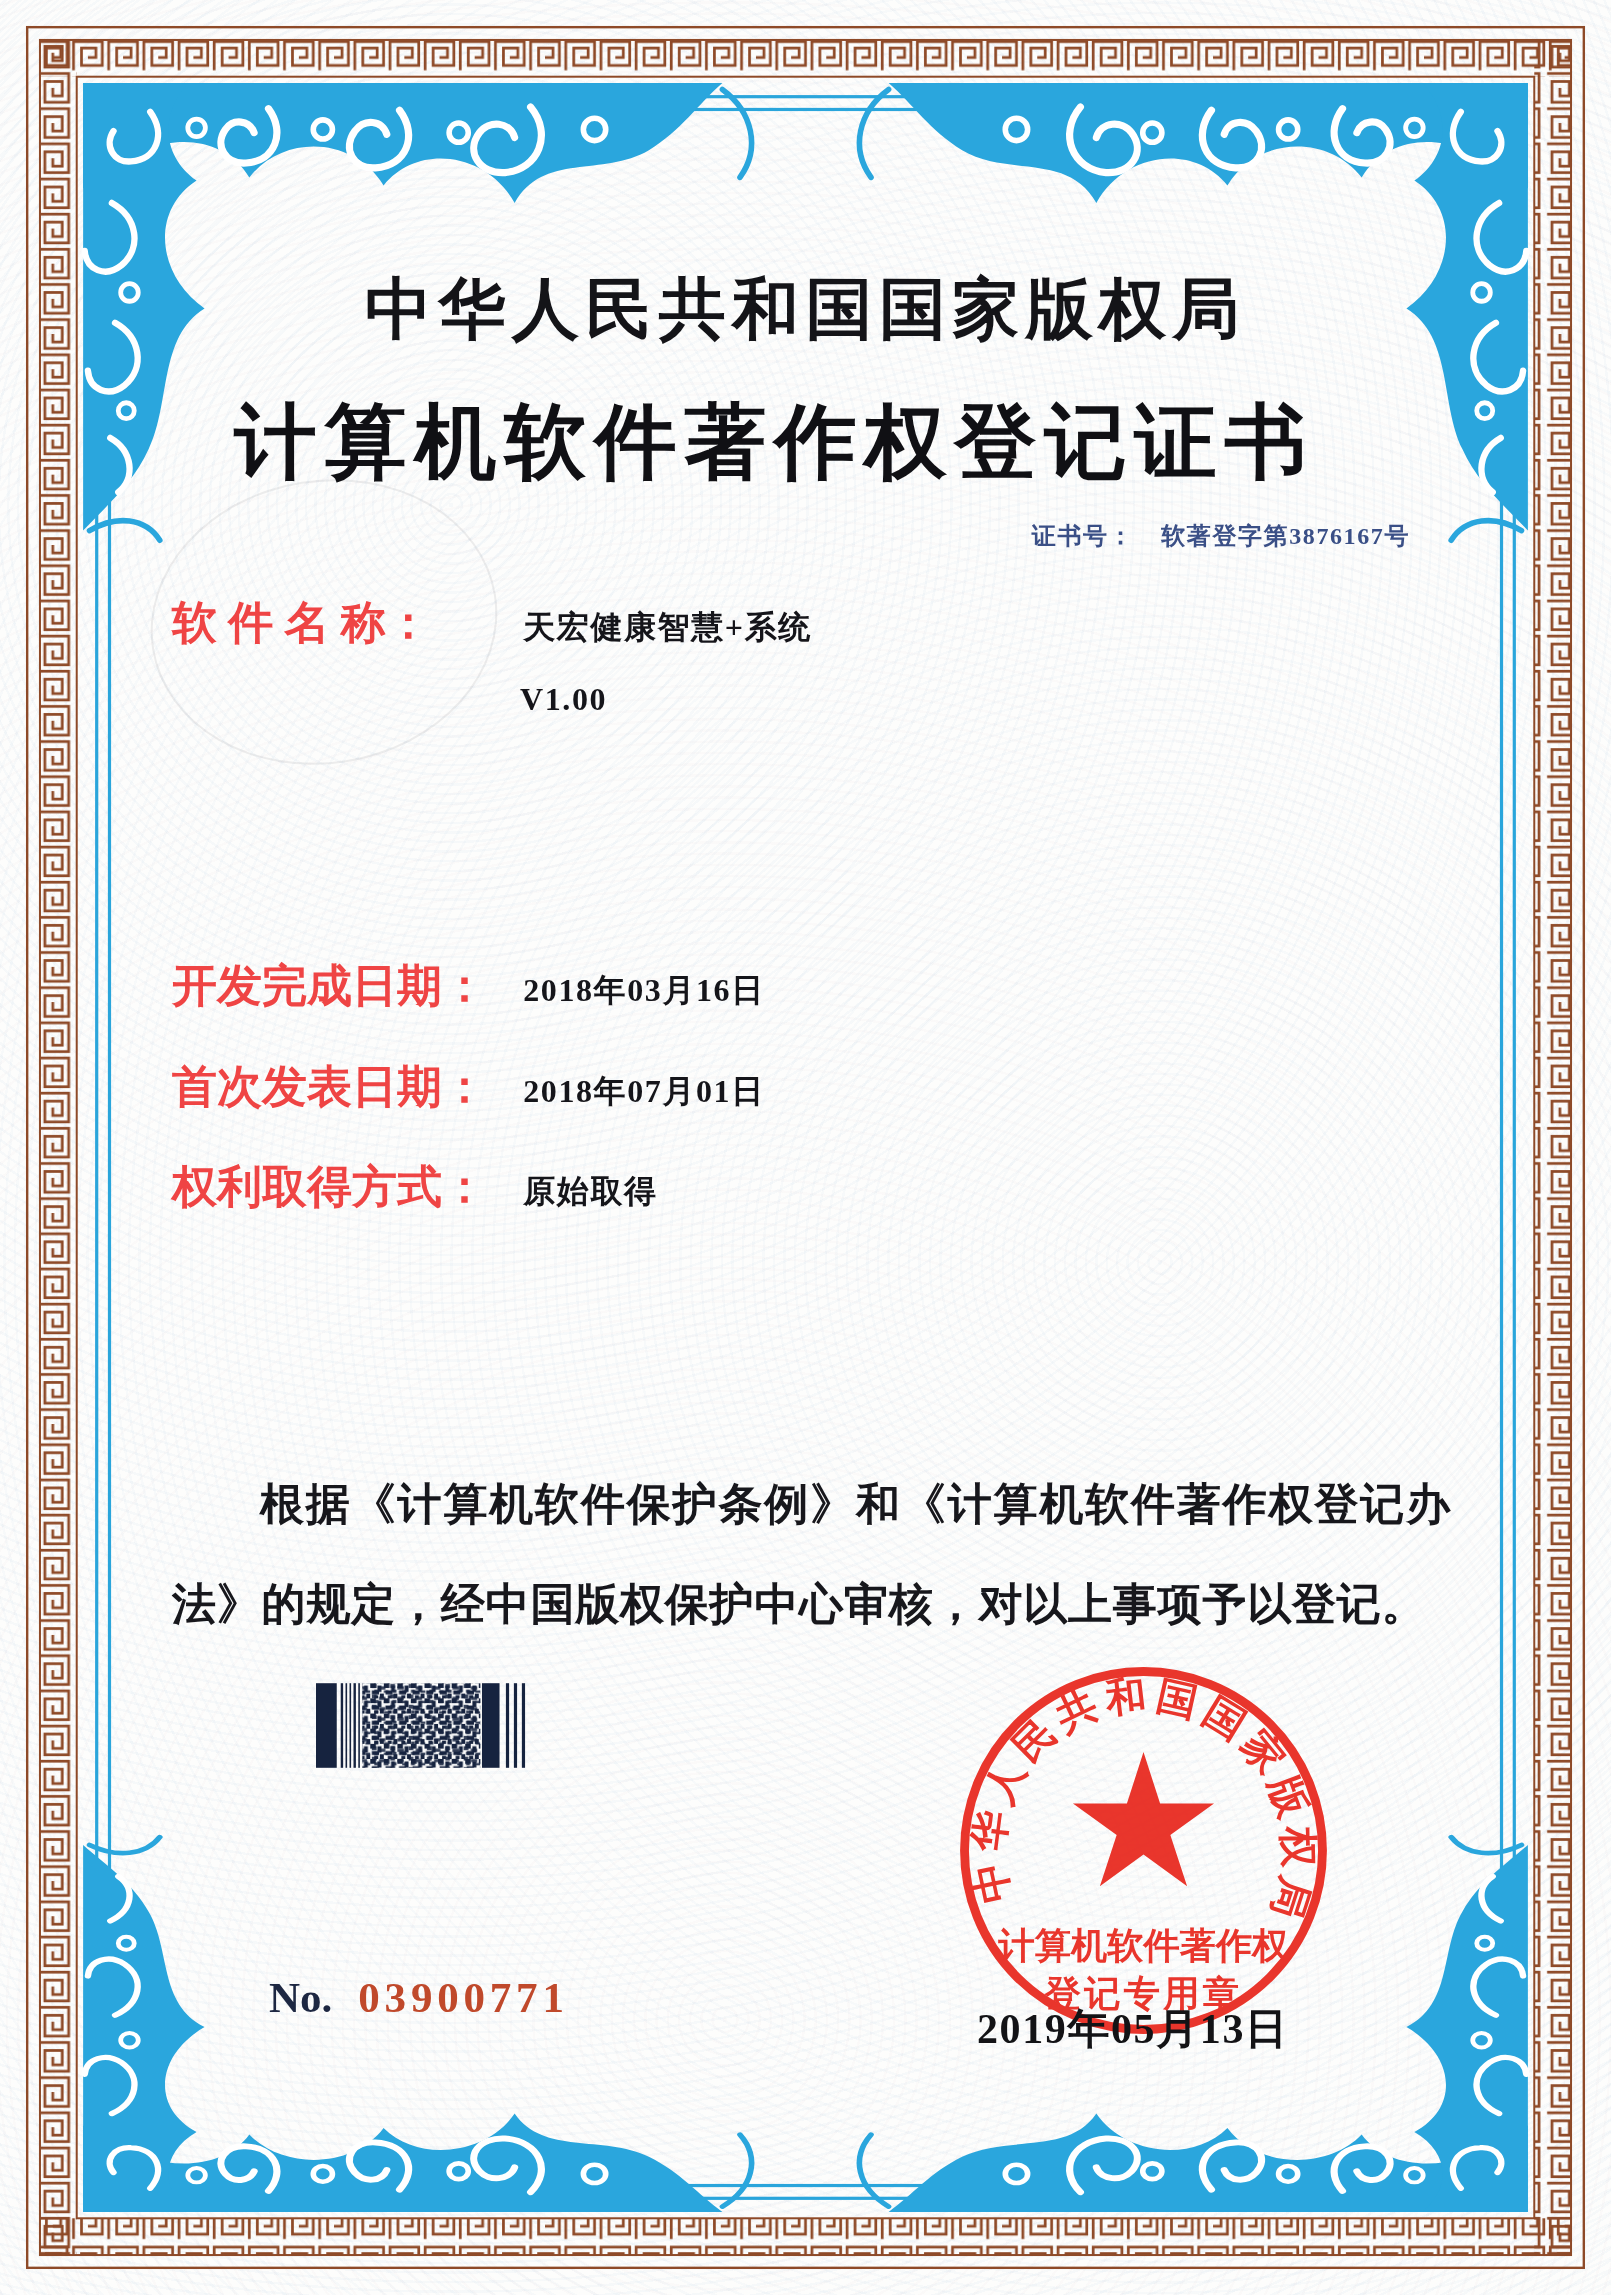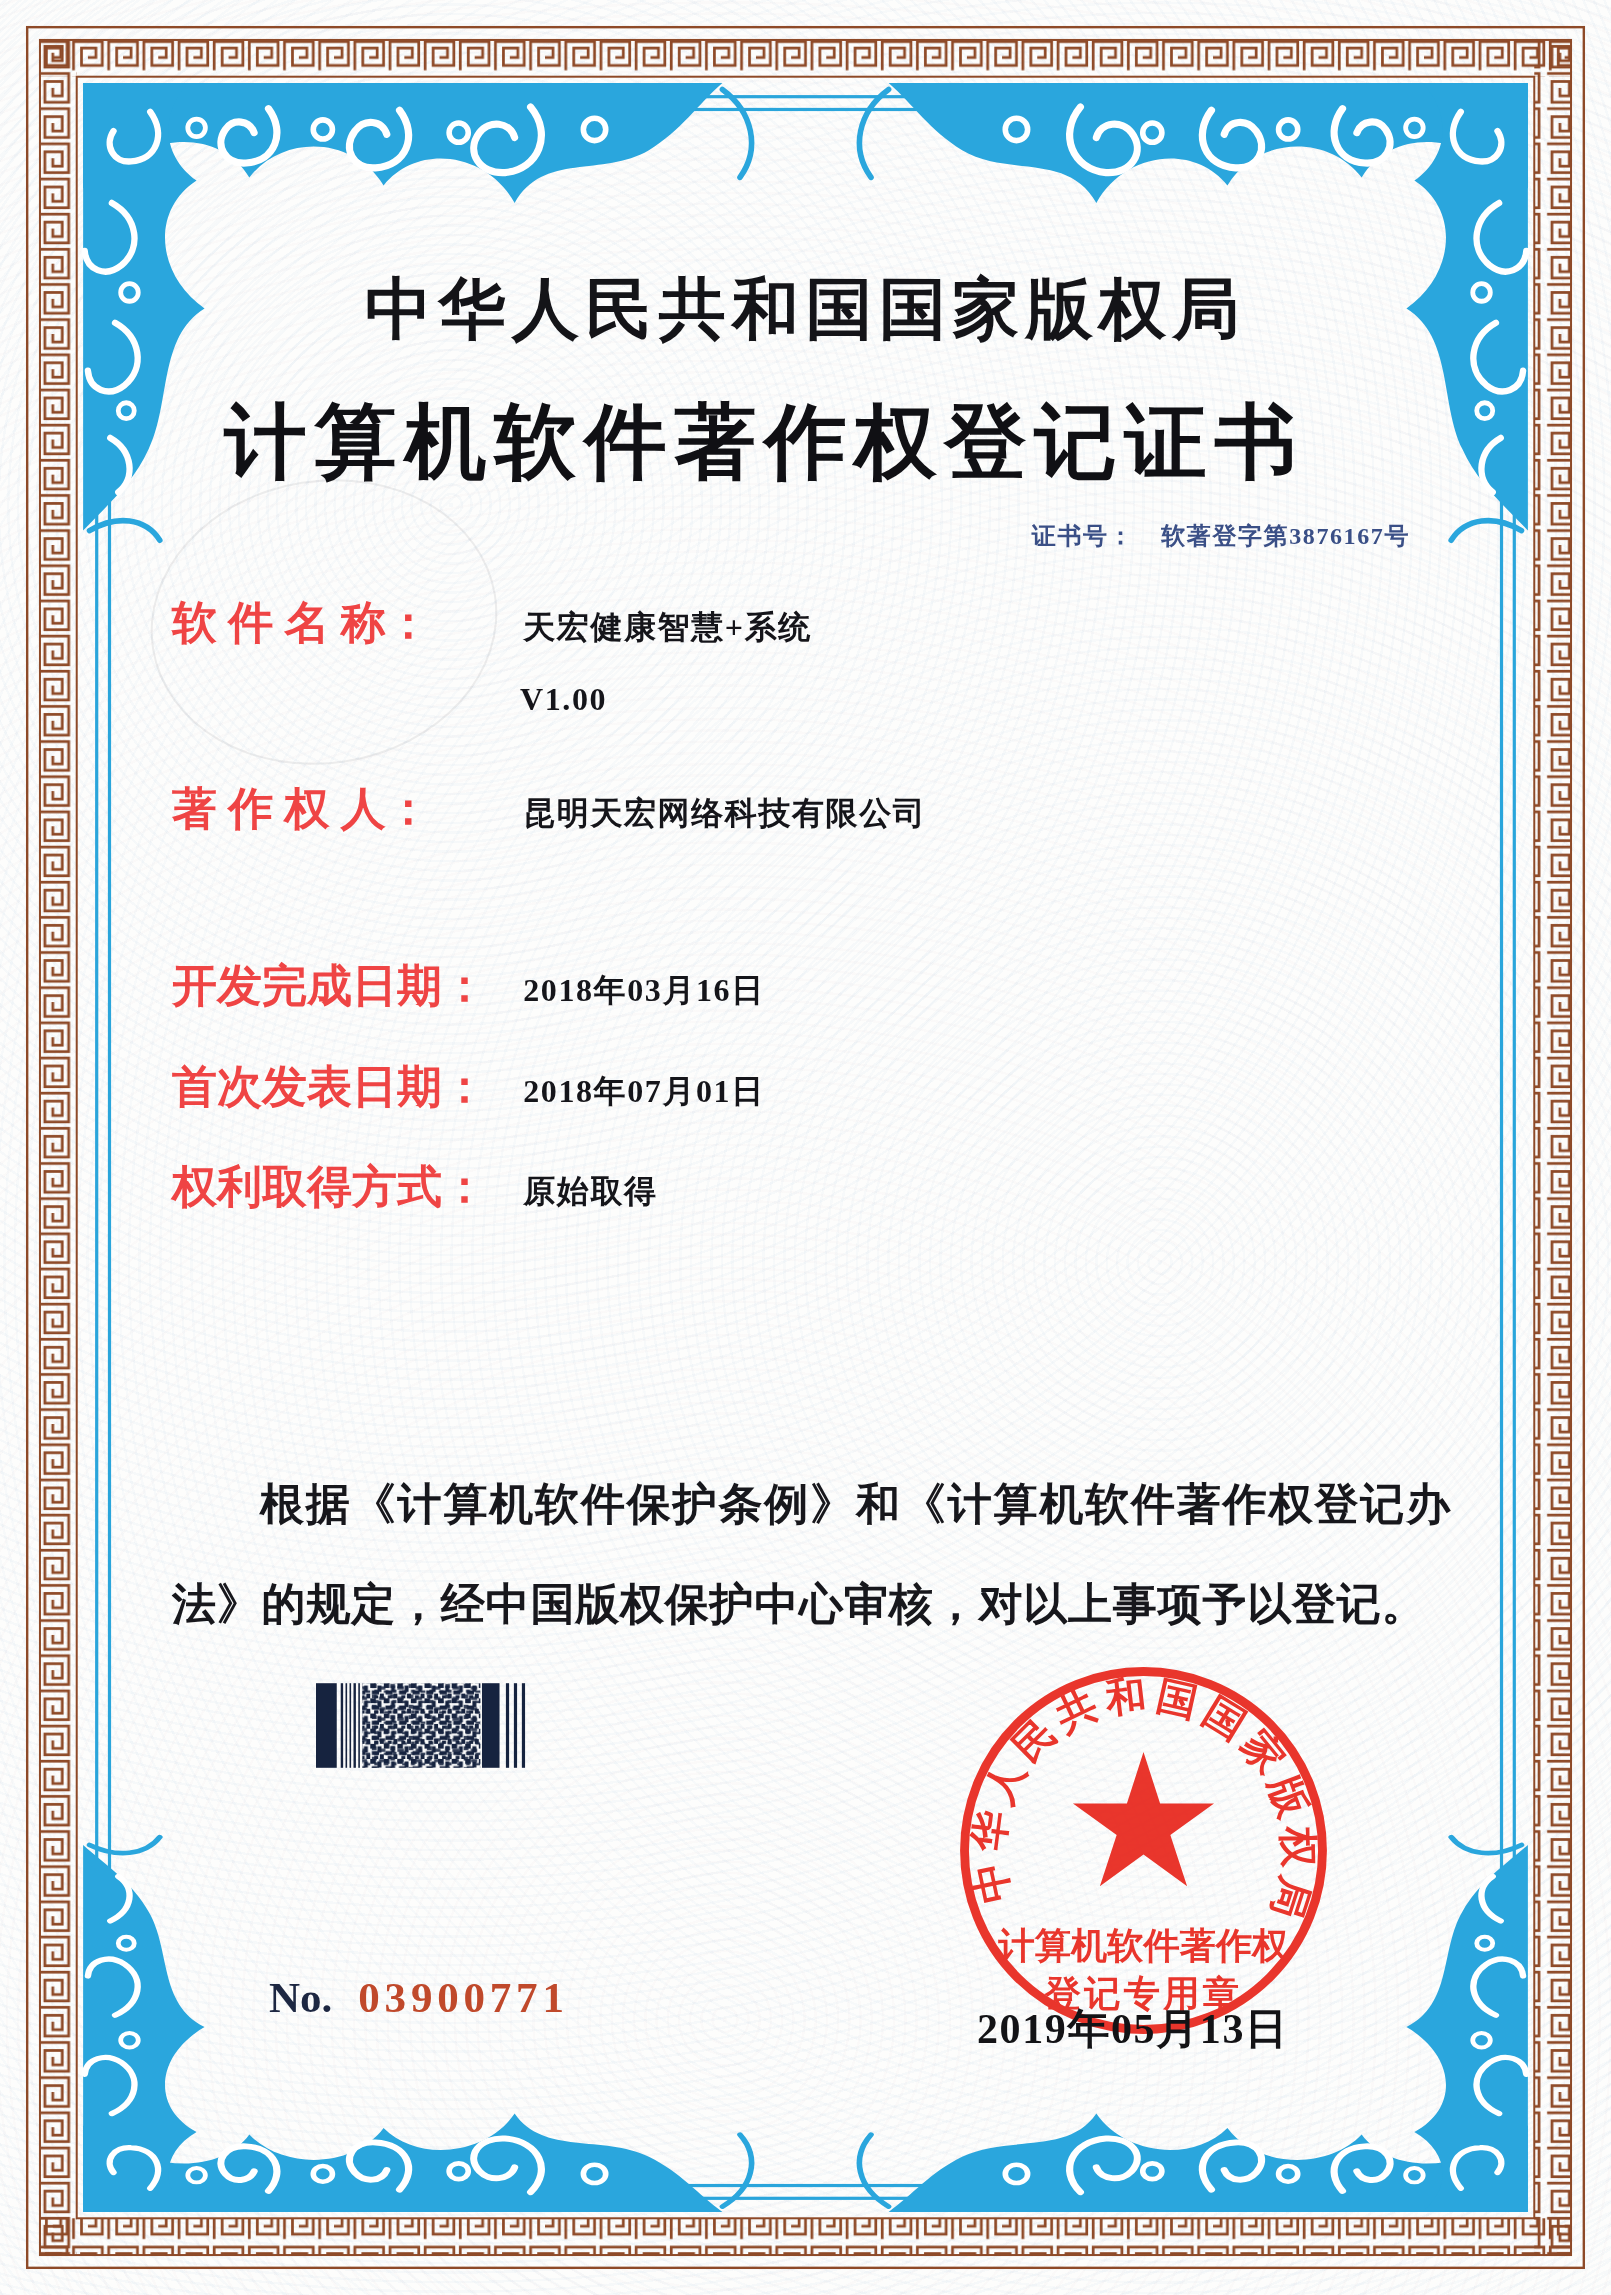--- a/index.html
+++ b/index.html
@@ -20,21 +20,21 @@
     position:absolute;left:150px;top:480px;width:344px;height:280px;
     border:2.4px solid rgba(150,150,158,0.16);border-radius:50%;
     transform:rotate(-9deg);
   }
   .authority{
     position:absolute;left:0;top:264px;width:1611px;text-align:center;
     font-size:67px;font-weight:bold;letter-spacing:6.4px;color:#141418;
   }
   .doc-title{
     position:absolute;left:0;top:388px;width:1529px;text-align:center;
-    font-size:82px;font-weight:bold;letter-spacing:8px;color:#101014;
+    font-size:82px;font-weight:bold;letter-spacing:8px;color:#101014;padding-left:10px;
   }
   .certno{
     position:absolute;top:520px;right:201px;
     font-size:24px;font-weight:600;color:#3a4f86;letter-spacing:1.6px;
     display:flex;gap:27px;white-space:nowrap;
   }
   .row{position:absolute;left:172px;white-space:nowrap;font-weight:600;}
   .row .lab{display:inline-block;width:348px;font-size:45px;color:#ef4444;}
   .row .val{font-size:32px;letter-spacing:1.6px;color:#15151a;}
   .r1{top:593px}.r1b{top:681px;left:520px}.r2{top:779px}.r3{top:956px}
@@ -121,24 +121,20 @@
     <span>软著登字第3876167号</span>
   </div>
 
   <div class="row r1">
     <span class="lab">软 件 名 称：</span>
     <span class="val">天宏健康智慧+系统</span>
   </div>
   <div class="row r1b">
     <span class="val">V1.00</span>
   </div>
-  <div class="row r2">
-    <span class="lab">著 作 权 人：</span>
-    <span class="val">昆明天宏网络科技有限公司</span>
-  </div>
   <div class="row r3">
     <span class="lab">开发完成日期：</span>
     <span class="val">2018年03月16日</span>
   </div>
   <div class="row r4">
     <span class="lab">首次发表日期：</span>
     <span class="val">2018年07月01日</span>
   </div>
   <div class="row r5">
     <span class="lab">权利取得方式：</span>

